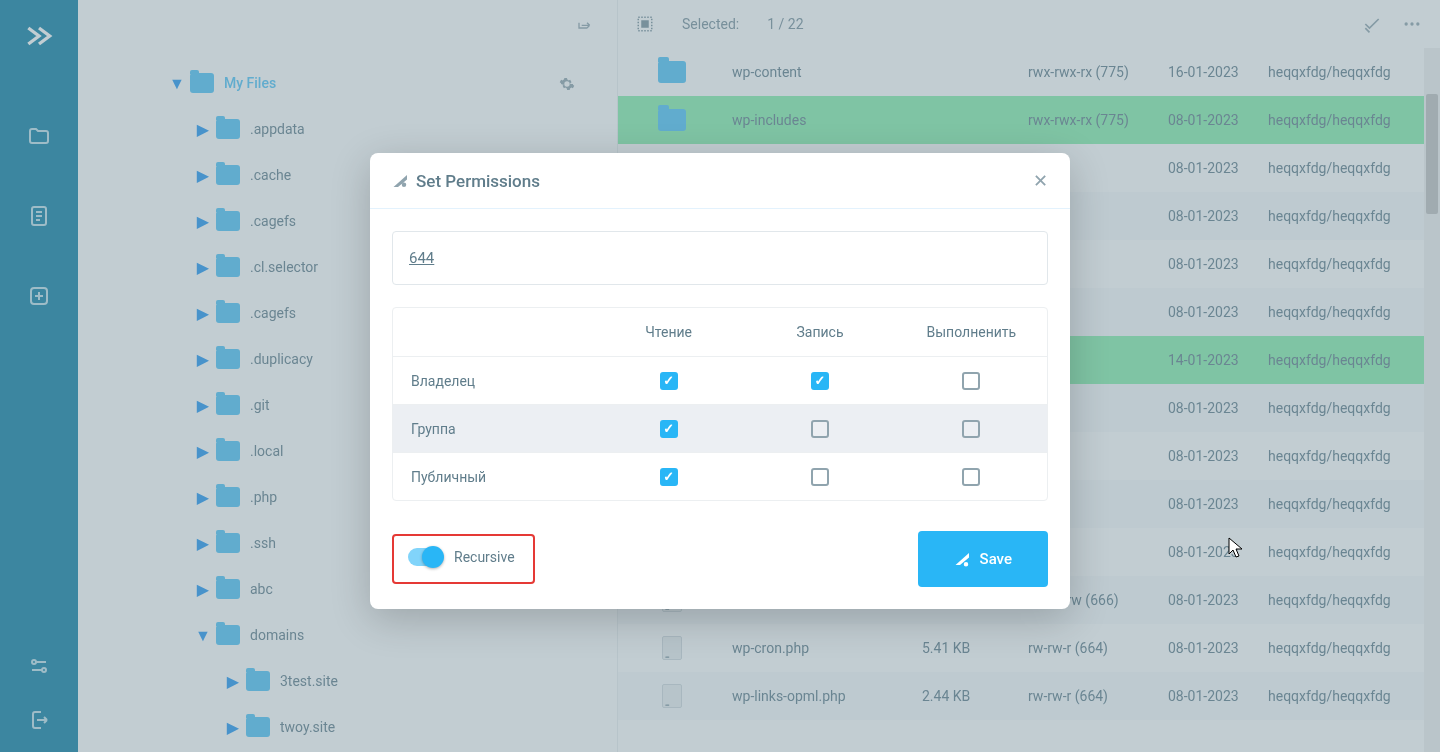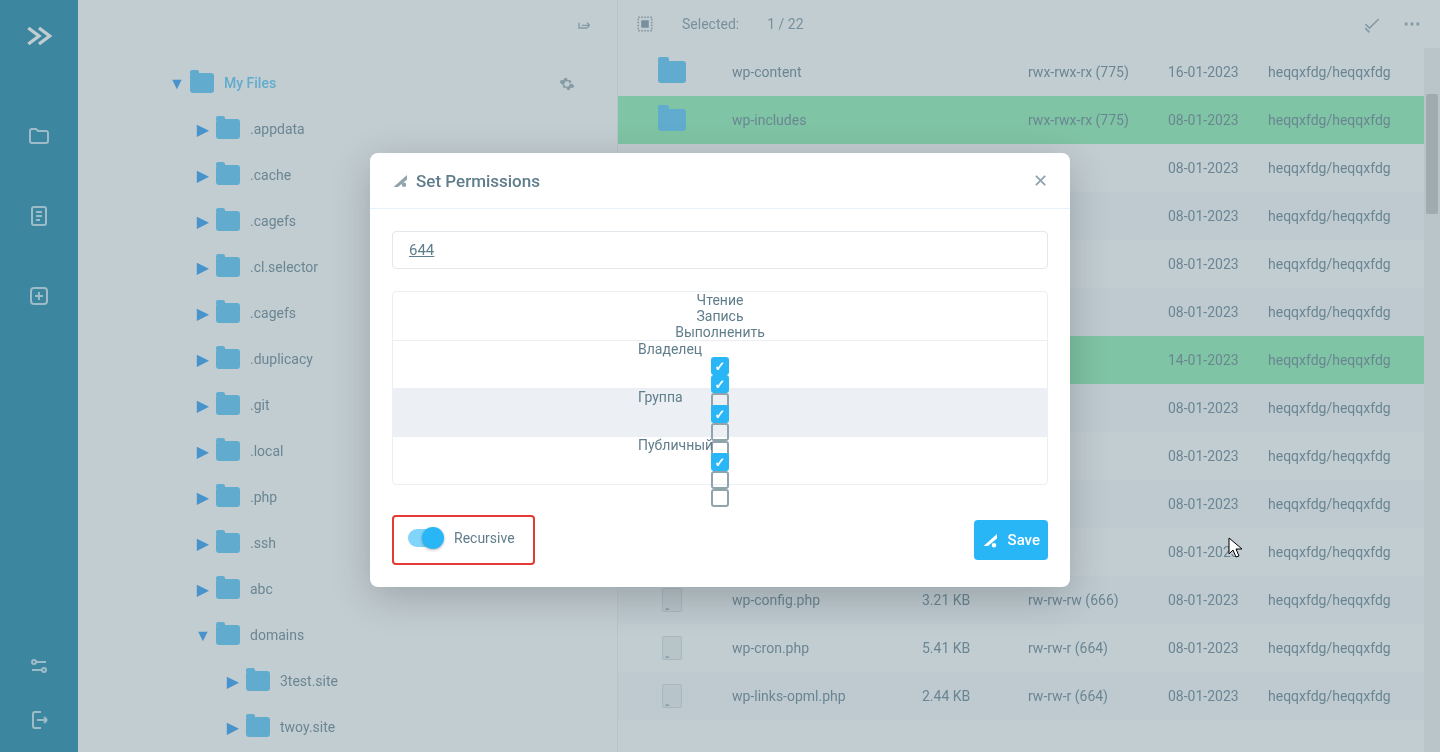--- a/index.html
+++ b/index.html
@@ -48,37 +48,37 @@
 .scrollbar .thumb { position: absolute; top: 46px; left: 2px; width: 12px; height: 120px; background: #c1c1c1; border-radius: 2px; }
 
 .overlay { position: absolute; inset: 0; background: rgba(120, 144, 156, 0.45); }
 
 .modal { position: absolute; left: 370px; top: 153px; width: 700px; background: #fff; border-radius: 8px; box-shadow: 0 10px 40px rgba(0,0,0,0.2); }
 .modal-head { height: 56px; display: flex; align-items: center; padding: 0 22px; border-bottom: 1px solid #e3f2fd; color: #607d8b; }
 .modal-head .mtitle { font-size: 17px; font-weight: 500; margin-left: 6px; }
 .modal-head .mclose { margin-left: auto; color: #90a4ae; cursor: pointer; font-size: 18px; }
 .modal-body { padding: 22px; }
 .mfield-label { font-size: 14px; color: #607d8b; margin-bottom: 8px; }
-.minput { width: 100%; height: 38px; border: 1px solid #e1e7eb; border-radius: 4px; padding: 0 16px; font-size: 15px; color: #607d8b; outline: none; text-decoration: underline; }
+.minput { width: 100%; height: 54px; border: 1px solid #e1e7eb; border-radius: 4px; padding: 0 16px; font-size: 15px; color: #607d8b; outline: none; text-decoration: underline; }
 .mtable { width: 100%; margin-top: 22px; border: 1px solid #eceff1; border-radius: 4px; }
-.mthead, .mtrow { display: flex; align-items: center; height: 48px; flex-direction: column; }
+.mthead, .mtrow { display: flex; align-items: center; height: 48px; }
 .mthead { color: #607d8b; font-size: 14px; }
 .mtrow { border-top: 1px solid #eceff1; color: #607d8b; font-size: 14px; }
 .mtrow.alt { background: #eceff3; }
 .mcell1 { width: 200px; padding-left: 18px; }
 .mcell { flex: 1; display: flex; justify-content: center; }
 .cb { width: 18px; height: 18px; border: 2px solid #90a4ae; border-radius: 3px; display: flex; align-items: center; justify-content: center; cursor: pointer; }
 .cb.on { background: #29b6f6; border-color: #29b6f6; color: #fff; }
 .cb.on::after { content: '✓'; font-size: 13px; font-weight: bold; }
 .modal-foot { padding: 8px 22px 22px; display: flex; align-items: center; }
 .toggle-wrap { display: flex; align-items: center; gap: 12px; border: 2px solid #e53935; border-radius: 4px; padding: 12px 18px 16px 14px; }
 .toggle { width: 34px; height: 18px; background: #81d4fa; border-radius: 10px; position: relative; cursor: pointer; }
 .toggle .knob { position: absolute; right: -2px; top: -2px; width: 22px; height: 22px; background: #29b6f6; border-radius: 50%; box-shadow: 0 1px 3px rgba(0,0,0,0.3); }
 .toggle-label { font-size: 14px; color: #607d8b; }
-.save-btn { margin-left: auto; background: #29b6f6; color: #fff; border: none; height: 40px; padding: 0 8px; border-radius: 4px; font-size: 15px; font-weight: 500; display: flex; align-items: center; gap: 8px; cursor: pointer; }
+.save-btn { margin-left: auto; background: #29b6f6; color: #fff; border: none; height: 56px; padding: 0 36px; border-radius: 4px; font-size: 15px; font-weight: 500; display: flex; align-items: center; gap: 8px; cursor: pointer; }
 
 .cursor { position: absolute; left: 1228px; top: 537px; pointer-events: none; }
 svg { display: block; }
 </style>
 </head>
 <body>
 
 <div class="vsidebar">
   <div class="logo">
     <svg width="32" height="32" viewBox="0 0 24 24" fill="none" stroke="#fff" stroke-width="2.5">

